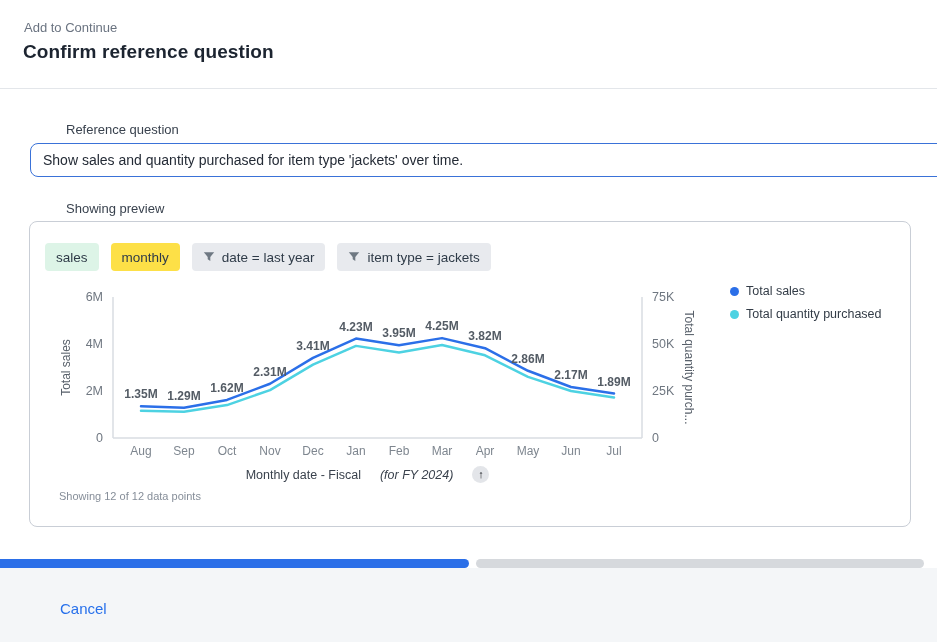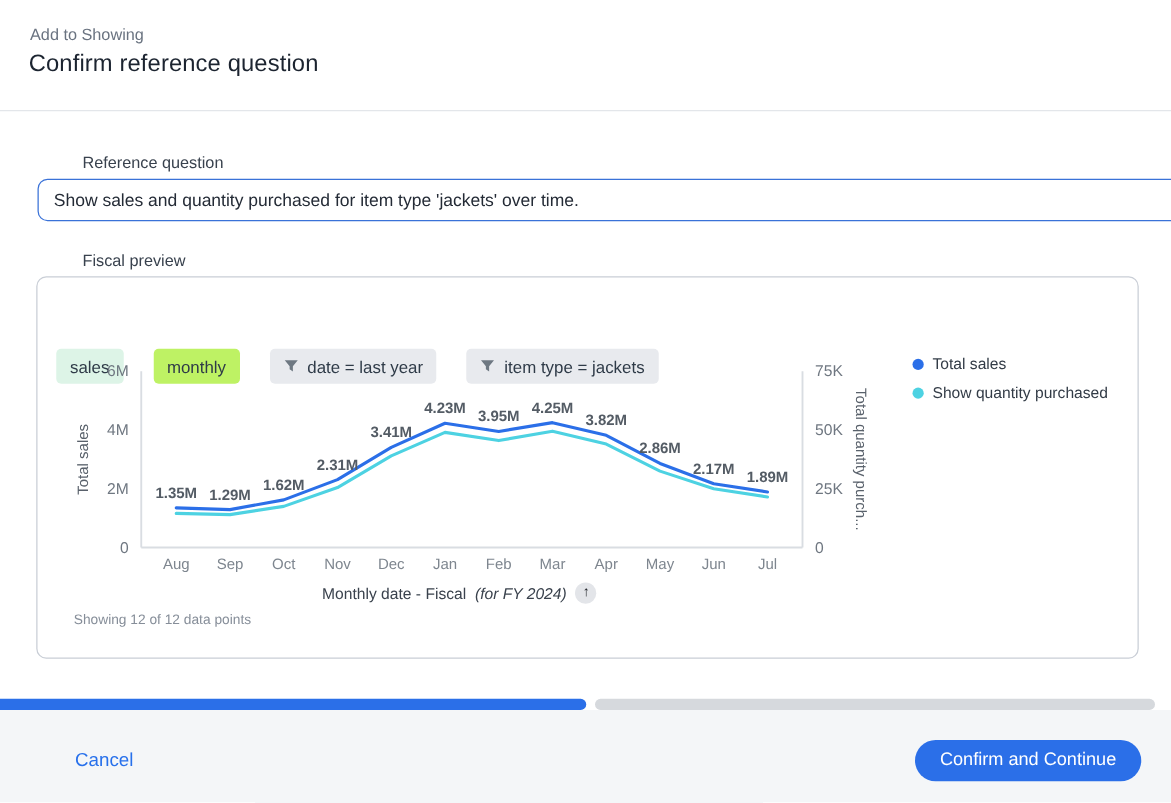--- a/index.html
+++ b/index.html
@@ -2,56 +2,56 @@
 <html><head>
 <meta charset="utf-8">
 <style>
   * { margin:0; padding:0; box-sizing:border-box; }
   html,body { width:937px; height:642px; }
   body {
     position:relative; background:#ffffff; overflow:hidden;
     font-family:"Liberation Sans", sans-serif; color:#1C2430;
   }
   .breadcrumb { position:absolute; top:20px; left:24px; font-size:13px; color:#6A7380; }
-  .page-title { position:absolute; top:41px; left:23px; font-size:19px; font-weight:400; color:#1C2430; letter-spacing:.1px; }
+  .page-title { position:absolute; top:41px; left:23px; font-size:19px; font-weight:700; color:#1C2430; letter-spacing:.1px; }
   .divider { position:absolute; top:88px; left:0; width:100%; height:1px; background:#E3E6EA; }
 
   .field-label { position:absolute; left:30px; font-size:13px; color:#39424E;margin-left:36px; }
   .rq-label { top:122px; }
   .rq-input {
     position:absolute; top:143px; left:30px; width:925px; height:34px;
     border:1.5px solid #3A72D8; border-radius:8px; padding:0 12px;
     font-family:"Liberation Sans", sans-serif; font-size:14px; color:#242B36; background:#fff; outline:none;
   }
   .ap-label { top:201px; }
 
   .panel {
     position:absolute; top:221px; left:29px; width:882px; height:306px;
     border:1px solid #C9CED6; border-radius:8px; background:#fff;
   }
-  .chips-row { position:absolute; top:21px; left:15px; display:flex; gap:24px;margin-top:36px; }
+  .chips-row { position:absolute; top:21px; left:15px; display:flex; gap:12px; }
   .chip {
     display:flex; align-items:center; gap:7px; height:28px; padding:0 11px;
     border-radius:4px; font-size:13.5px; color:#2F3B48; white-space:nowrap; cursor:default;
   }
   .chip-measure { background:#DDF4E7; }
-  .chip-time { background:#bef264; }
+  .chip-time { background:#fde047; }
   .chip-filter { background:#E8EAEE; }
   .chip .funnel { width:12px; height:12px; flex:0 0 auto; }
 
   .chart-svg { position:absolute; top:60px; left:10px; }
   .chart-svg text { font-family:"Liberation Sans", sans-serif; }
   .tick { font-size:12.5px; fill:#6F7781; }
   .month { font-size:12px; fill:#7E868F; }
   .axis-title { font-size:12px; fill:#59616B; }
   .dlabel { font-size:12px; fill:#545C65; font-weight:600; }
 
   .axis-x-title {
     position:absolute; top:244px; left:73px; width:529px;
-    display:flex; align-items:center; justify-content:center; gap:7px;
+    display:flex; align-items:center; justify-content:center; gap:19px;
     font-size:12.5px; color:#3A424D;
   }
   .axis-x-title .italic { font-style:italic;text-align:center; }
   .sort-badge {
     width:17px; height:17px; border-radius:50%; background:#E3E5E9;
     display:flex; align-items:center; justify-content:center; cursor:pointer;
   }
   .sort-badge span { font-size:11px; font-weight:700; color:#15181d; line-height:1; }
 
   .showing { position:absolute; left:29px; top:268px; font-size:11px; color:#868E99; }
@@ -70,28 +70,28 @@
   }
   .cancel-link { font-size:15px; color:#2770EB; text-decoration:none; cursor:pointer; }
   .btn-primary {
     height:33px; padding:0 20px; border:none; border-radius:17px; background:#2B6FE8;
     color:#ffffff; font-family:"Liberation Sans", sans-serif; font-size:14.5px; font-weight:500; cursor:pointer;
   }
 </style>
 </head>
 <body>
 
-<div class="breadcrumb">Add to Showing</div>
+<div class="breadcrumb">Add to Continue</div>
 <h1 class="page-title">Confirm reference question</h1>
 <div class="divider"></div>
 
 <label class="field-label rq-label">Reference question</label>
 <input class="rq-input" type="text" value="Show sales and quantity purchased for item type 'jackets' over time." style="">
 
-<div class="field-label ap-label">Fiscal preview</div>
+<div class="field-label ap-label">Showing preview</div>
 
 <div class="panel">
   <div class="chips-row">
       <div class="chip chip-measure">
         <span>sales</span>
       </div>
       <div class="chip chip-time">
         <span>monthly</span>
       </div>
       <div class="chip chip-filter">
@@ -160,24 +160,23 @@
 
   <div class="showing">Showing 12 of 12 data points</div>
 
   <div class="legend">
       <div class="legend-item">
         <span class="legend-dot" style="background: rgb(43, 111, 232);"></span>
         <span>Total sales</span>
       </div>
       <div class="legend-item">
         <span class="legend-dot" style="background: rgb(77, 210, 226);"></span>
-        <span>Show quantity purchased</span>
+        <span>Total quantity purchased</span>
       </div>
     </div>
 </div>
 
 <div class="progress-fill" style="width: 50%;"></div>
 <div class="progress-track" style="left: calc(50% + 7px);"></div>
 
 <div class="footer">
   <a class="cancel-link">Cancel</a>
-  <button class="btn-primary">Confirm and Continue</button>
 </div>
 
 </body></html>

